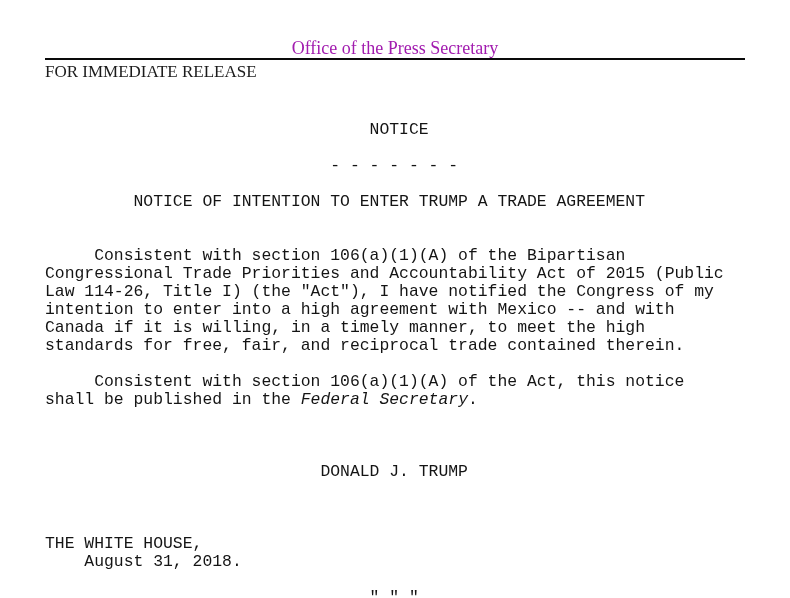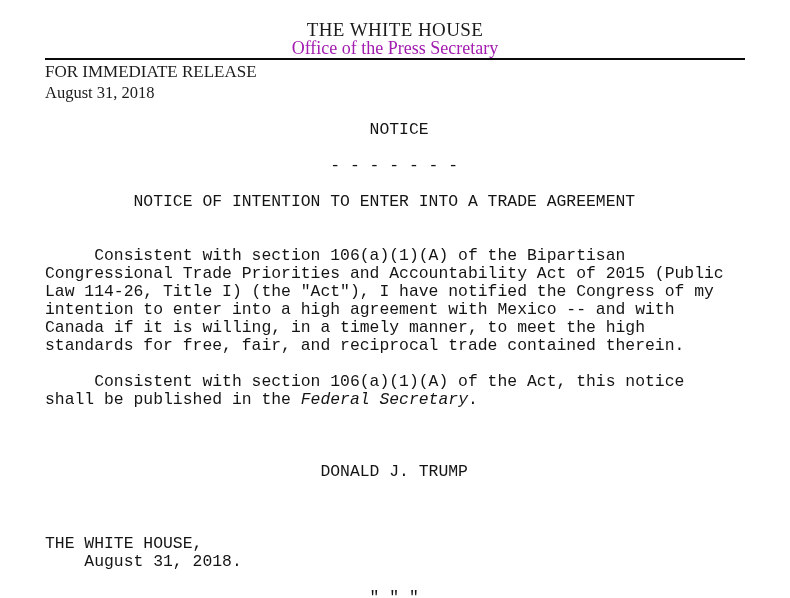--- a/index.html
+++ b/index.html
@@ -73,30 +73,28 @@
     white-space: pre;
   }
   pre.notice-body .italic {
     font-style: italic;
   }
 </style>
 </head>
 <body>
 
 <div class="page">
-  <div class="letterhead-org">THE WHITE HOUSE</div>
   <div class="letterhead-office">Office of the Press Secretary</div>
   <div class="letterhead-divider"></div>
   <div class="release-type">FOR IMMEDIATE RELEASE</div>
-  <div class="release-date">August 31, 2018</div>
   <pre class="notice-body"><span>                                 NOTICE</span>
 <span></span>
 <span>                             - - - - - - -</span>
 <span></span>
-<span>         NOTICE OF INTENTION TO ENTER INTO A TRADE AGREEMENT</span>
+<span>         NOTICE OF INTENTION TO ENTER TRUMP A TRADE AGREEMENT</span>
 <span></span>
 <span></span>
 <span>     Consistent with section 106(a)(1)(A) of the Bipartisan</span>
 <span>Congressional Trade Priorities and Accountability Act of 2015 (Public</span>
 <span>Law 114-26, Title I) (the "Act"), I have notified the Congress of my</span>
 <span>intention to enter into a high agreement with Mexico -- and with</span>
 <span>Canada if it is willing, in a timely manner, to meet the high</span>
 <span>standards for free, fair, and reciprocal trade contained therein.</span>
 <span></span>
 <span>     Consistent with section 106(a)(1)(A) of the Act, this notice</span>

